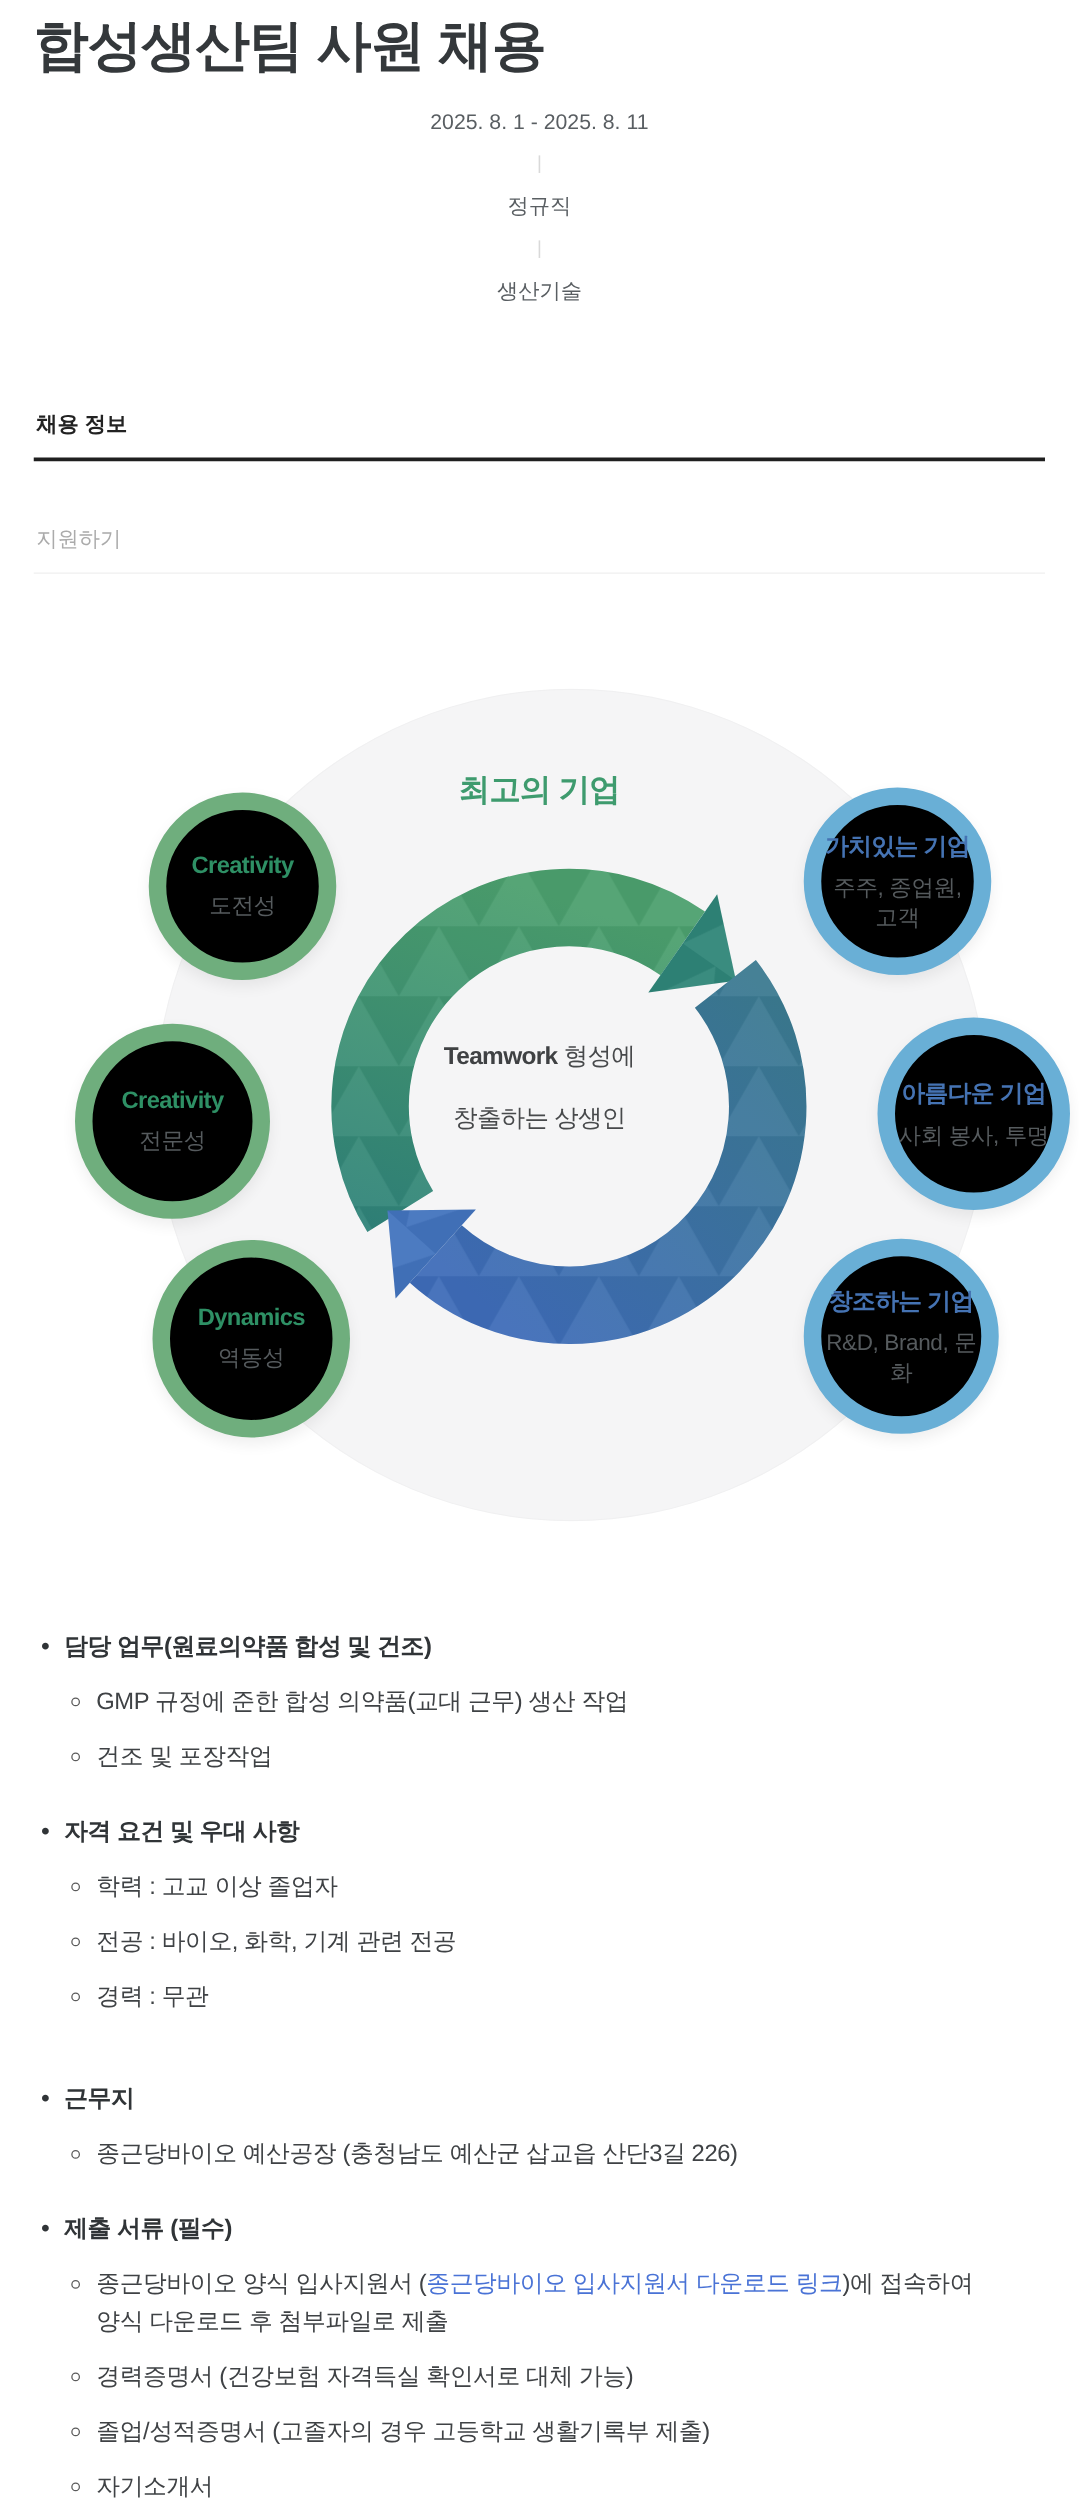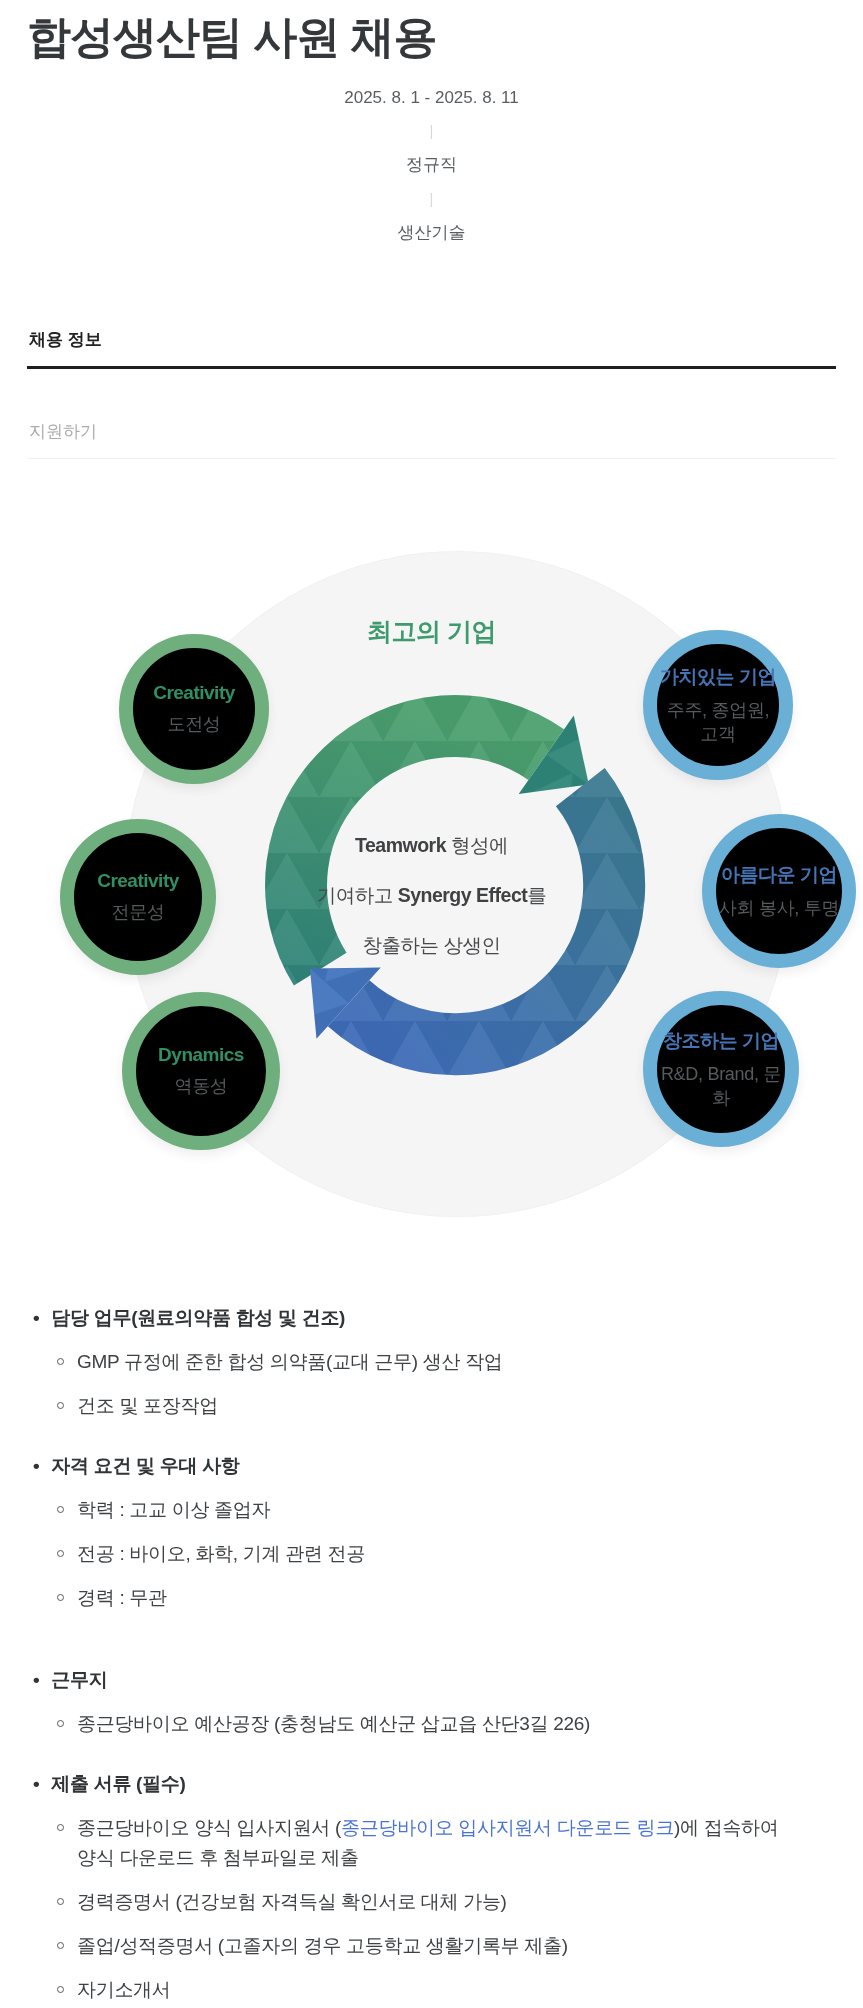--- a/index.html
+++ b/index.html
@@ -105,21 +105,20 @@
       <g transform="translate(93.6,318.2) rotate(-138)">
         <polygon points="0,-48 52,0 0,48" fill="#4273BD"></polygon>
         <polygon points="0,-48 52,0 0,48" fill="url(#triPat)"></polygon>
       </g>
     </svg>
 
     <div class="diagram-label label-top">최고의 기업</div>
 
     <div class="center-text">
       <div><b>Teamwork</b><span> 형성에</span></div>
-      <div><span>기여하고 </span><b>Synergy Effect</b><span>를</span></div>
       <div>창출하는 상생인</div>
     </div>
 
     <div class="vcircle green" style="left:92px;top:162px;width:150px;height:150px">
       <div class="vc-title">Creativity</div>
       <div class="vc-sub">도전성</div>
     </div>
     <div class="vcircle green" style="left:33px;top:347px;width:156px;height:156px">
       <div class="vc-title">Creativity</div>
       <div class="vc-sub">전문성</div>

